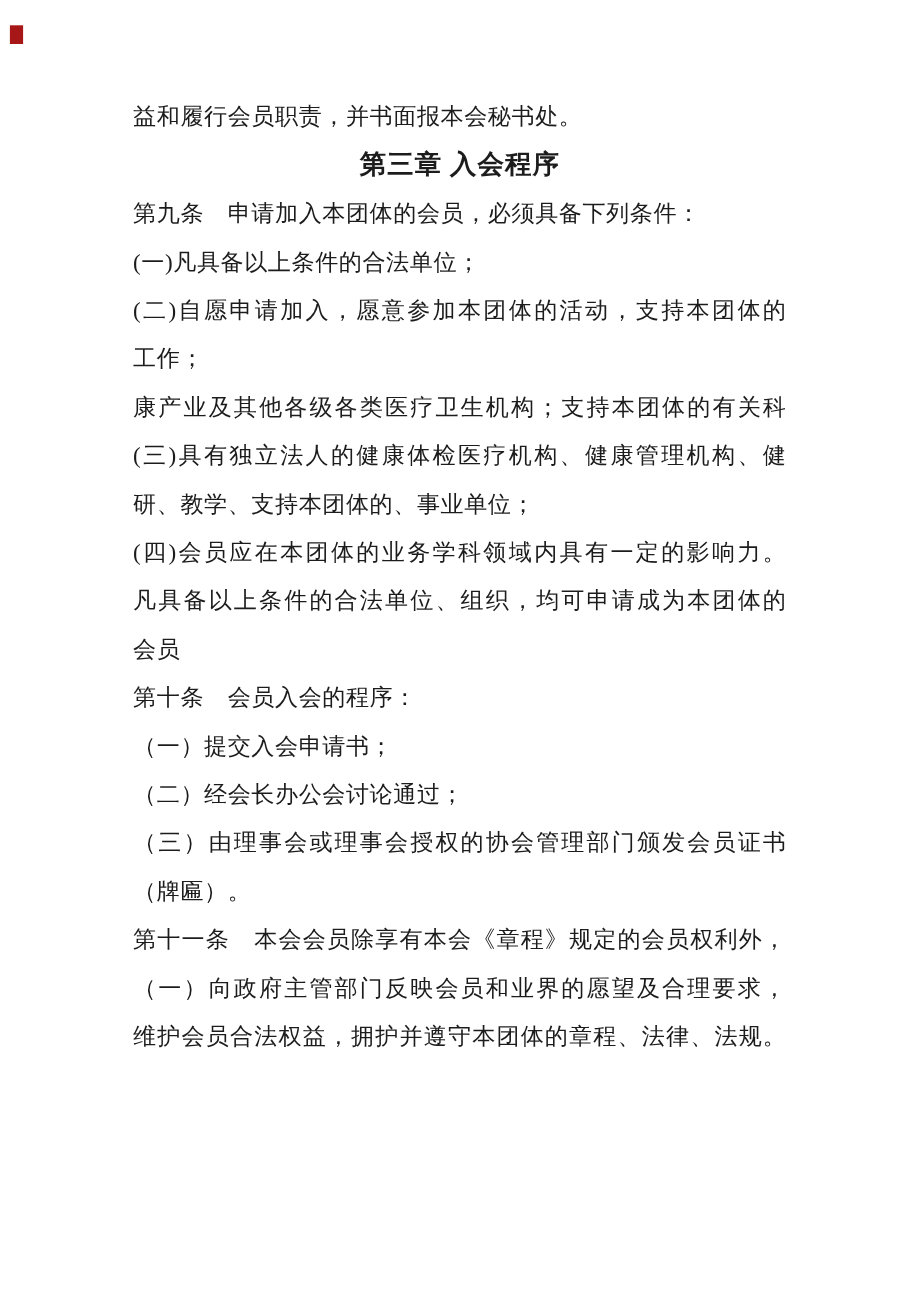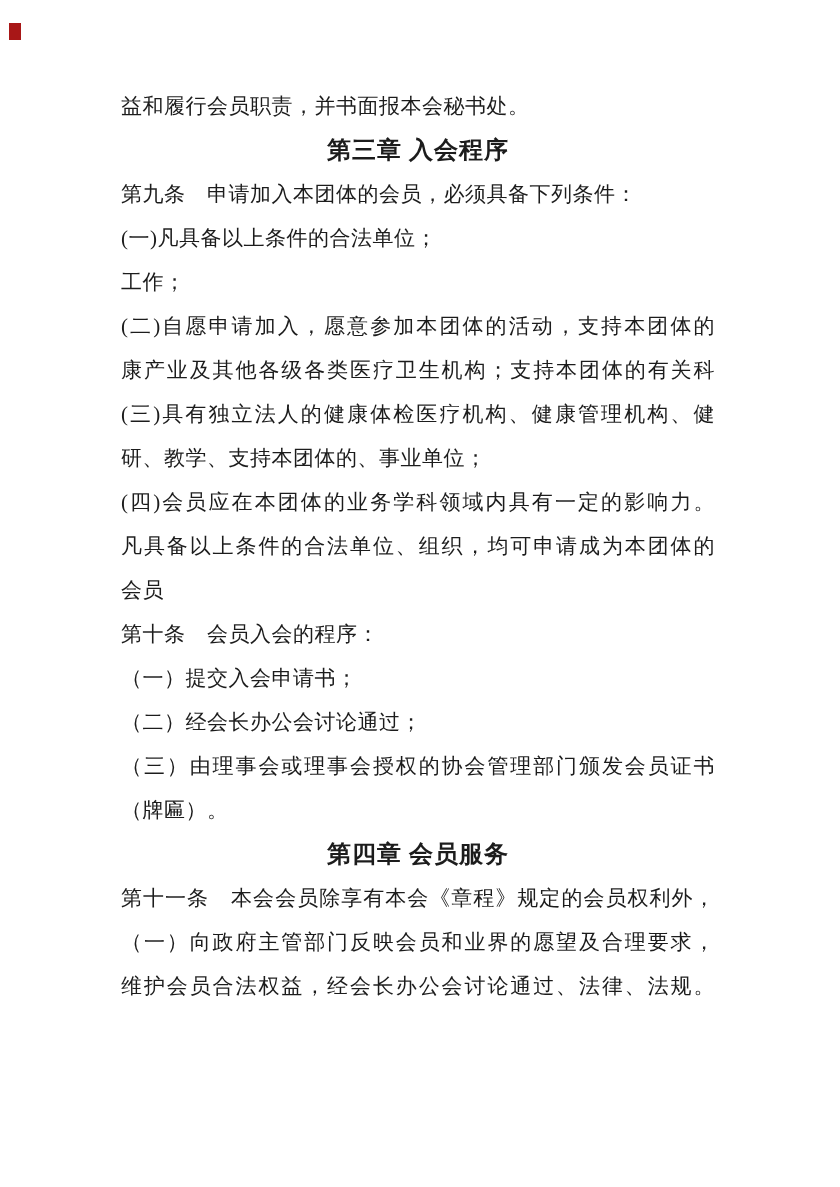--- a/index.html
+++ b/index.html
@@ -53,30 +53,29 @@
 </head>
 <body>
 
 <div class="red-mark"></div>
 
 <div class="doc">
   <div class="ln">益和履行会员职责，并书面报本会秘书处。</div>
   <div class="ln heading">第三章 入会程序</div>
   <div class="ln">第九条　申请加入本团体的会员，必须具备下列条件：</div>
   <div class="ln">(一)凡具备以上条件的合法单位；</div>
+  <div class="ln just">(二)自愿申请加入，愿意参加本团体的活动，支持本团体的</div>
   <div class="ln">工作；</div>
-  <div class="ln just">(二)自愿申请加入，愿意参加本团体的活动，支持本团体的</div>
   <div class="ln just">康产业及其他各级各类医疗卫生机构；支持本团体的有关科</div>
   <div class="ln just">(三)具有独立法人的健康体检医疗机构、健康管理机构、健</div>
   <div class="ln">研、教学、支持本团体的、事业单位；</div>
   <div class="ln just">(四)会员应在本团体的业务学科领域内具有一定的影响力。</div>
   <div class="ln just">凡具备以上条件的合法单位、组织，均可申请成为本团体的</div>
   <div class="ln">会员</div>
   <div class="ln">第十条　会员入会的程序：</div>
   <div class="ln">（一）提交入会申请书；</div>
   <div class="ln">（二）经会长办公会讨论通过；</div>
   <div class="ln just">（三）由理事会或理事会授权的协会管理部门颁发会员证书</div>
   <div class="ln">（牌匾）。</div>
-  <div class="ln heading">第四章 会员服务</div>
   <div class="ln just">第十一条　本会会员除享有本会《章程》规定的会员权利外，</div>
   <div class="ln just">（一）向政府主管部门反映会员和业界的愿望及合理要求，</div>
-  <div class="ln just">维护会员合法权益，经会长办公会讨论通过、法律、法规。</div>
+  <div class="ln just">维护会员合法权益，拥护并遵守本团体的章程、法律、法规。</div>
 </div>
 
 </body></html>

